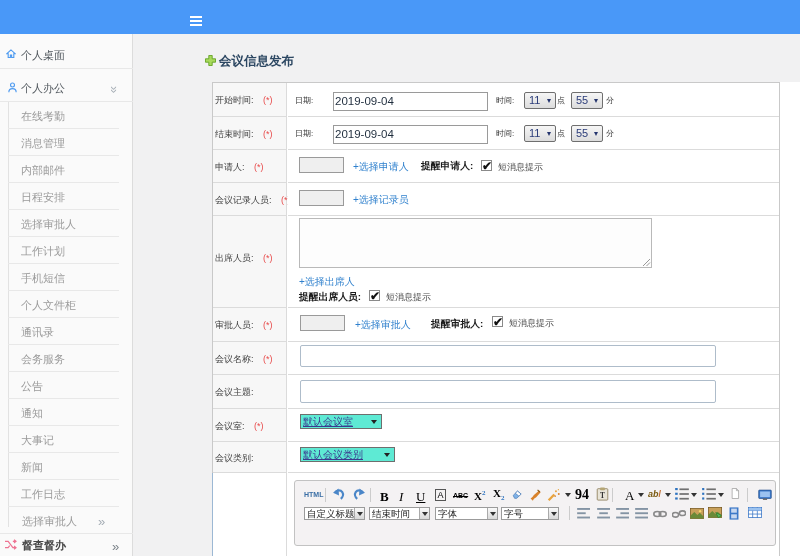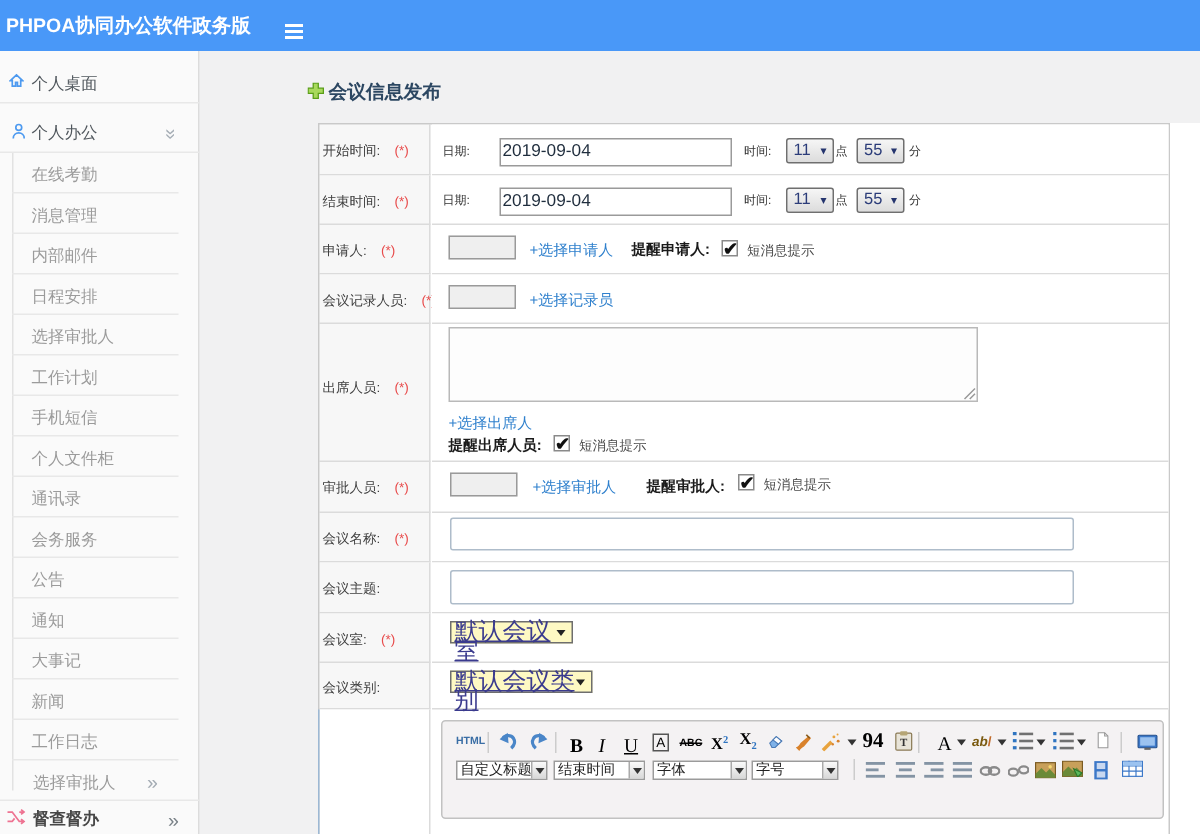--- a/index.html
+++ b/index.html
@@ -33,39 +33,38 @@
 .flabel { font-size:8px; color:#333; }
 .blue { color:#2F80CD; font-size:10px; }
 .boldl { font-size:9.8px; color:#1B1B1B; font-weight:bold; }
 .gray { font-size:9px; color:#4A4A4A; }
 .inp { position:absolute; background:#fff; border:1px solid #9A9A9A; }
 .ginp { position:absolute; background:#EFEFEF; border:1px solid #9A9A9A; width:45px; height:16px; }
 .cb { position:absolute; width:11px; height:11px; background:#fff; border:1px solid #8A8A8A; font-size:12px; line-height:10px; text-align:center; color:#111; font-weight:bold; }
 .nsel { position:absolute; width:32px; height:17px; border:1px solid #6F6F6F; border-radius:2px; background:linear-gradient(#F6F6F6,#DCDCDC); font-size:11px; color:#2B3C79; }
 .nsel b { position:absolute; left:4px; top:1px; font-weight:normal; }
 .nsel i { position:absolute; right:4px; top:6px; width:0; height:0; border-left:2.5px solid transparent; border-right:2.5px solid transparent; border-top:4.5px solid #25356E; }
-.bsel { position:absolute; height:15px; border:1px solid #6E6E6E; background:#fef9c3; font-size:16px; color:#3B3B8E; }
+.bsel { position:absolute; height:15px; border:1px solid #6E6E6E; background:#5eead4; font-size:10px; color:#3B3B8E; }
 .bsel b { position:absolute; left:2px; top:0px; font-weight:normal; text-decoration:underline; line-height:13px; }
 .bsel i { position:absolute; width:0; height:0; border-left:3px solid transparent; border-right:3px solid transparent; border-top:4.5px solid #222; top:5px; }
 
 
 .tbar { left:294px; top:480px; width:482px; height:66px; background:#F4F2F3; border:1px solid #C2C2C2; border-radius:3px; }
 .ti { position:absolute; }
 .vsep { position:absolute; top:488px; width:1px; height:14px; background:#CCC; }
 .tsel { position:absolute; height:13px; background:#fff; border:1px solid #9B9B9B; font-size:9.5px; color:#222; }
 .tsel span { position:absolute; left:2px; top:0px; white-space:nowrap; line-height:12px; }
 .tsel i { position:absolute; right:0px; top:0px; width:10px; height:11px; background:linear-gradient(#FaFaFa,#D8D8D8); border-left:1px solid #AAA; }
 .tsel i:after { content:""; position:absolute; left:2px; top:4px; border-left:3px solid transparent; border-right:3px solid transparent; border-top:4px solid #333; }
 .darr { position:absolute; width:0; height:0; border-left:3px solid transparent; border-right:3px solid transparent; border-top:4px solid #333; }
 </style>
 </head>
 <body>
 
 <div class="abs hdr">
-  <span class="ttl">PHPOA协同办公软件政务版</span>
   <div class="burger">
       <div></div>
       <div></div>
       <div></div>
     </div>
 </div>
 
 <div class="abs side"></div>
 <svg class="abs" style="left:6px;top:49px" width="10" height="10" viewBox="0 0 16 16">
     <path d="M8 1.5L1.5 7.5h2v6h3.5v-4h2v4h3.5v-6h2z" fill="none" stroke="#4D9AF0" stroke-width="1.8"></path>

